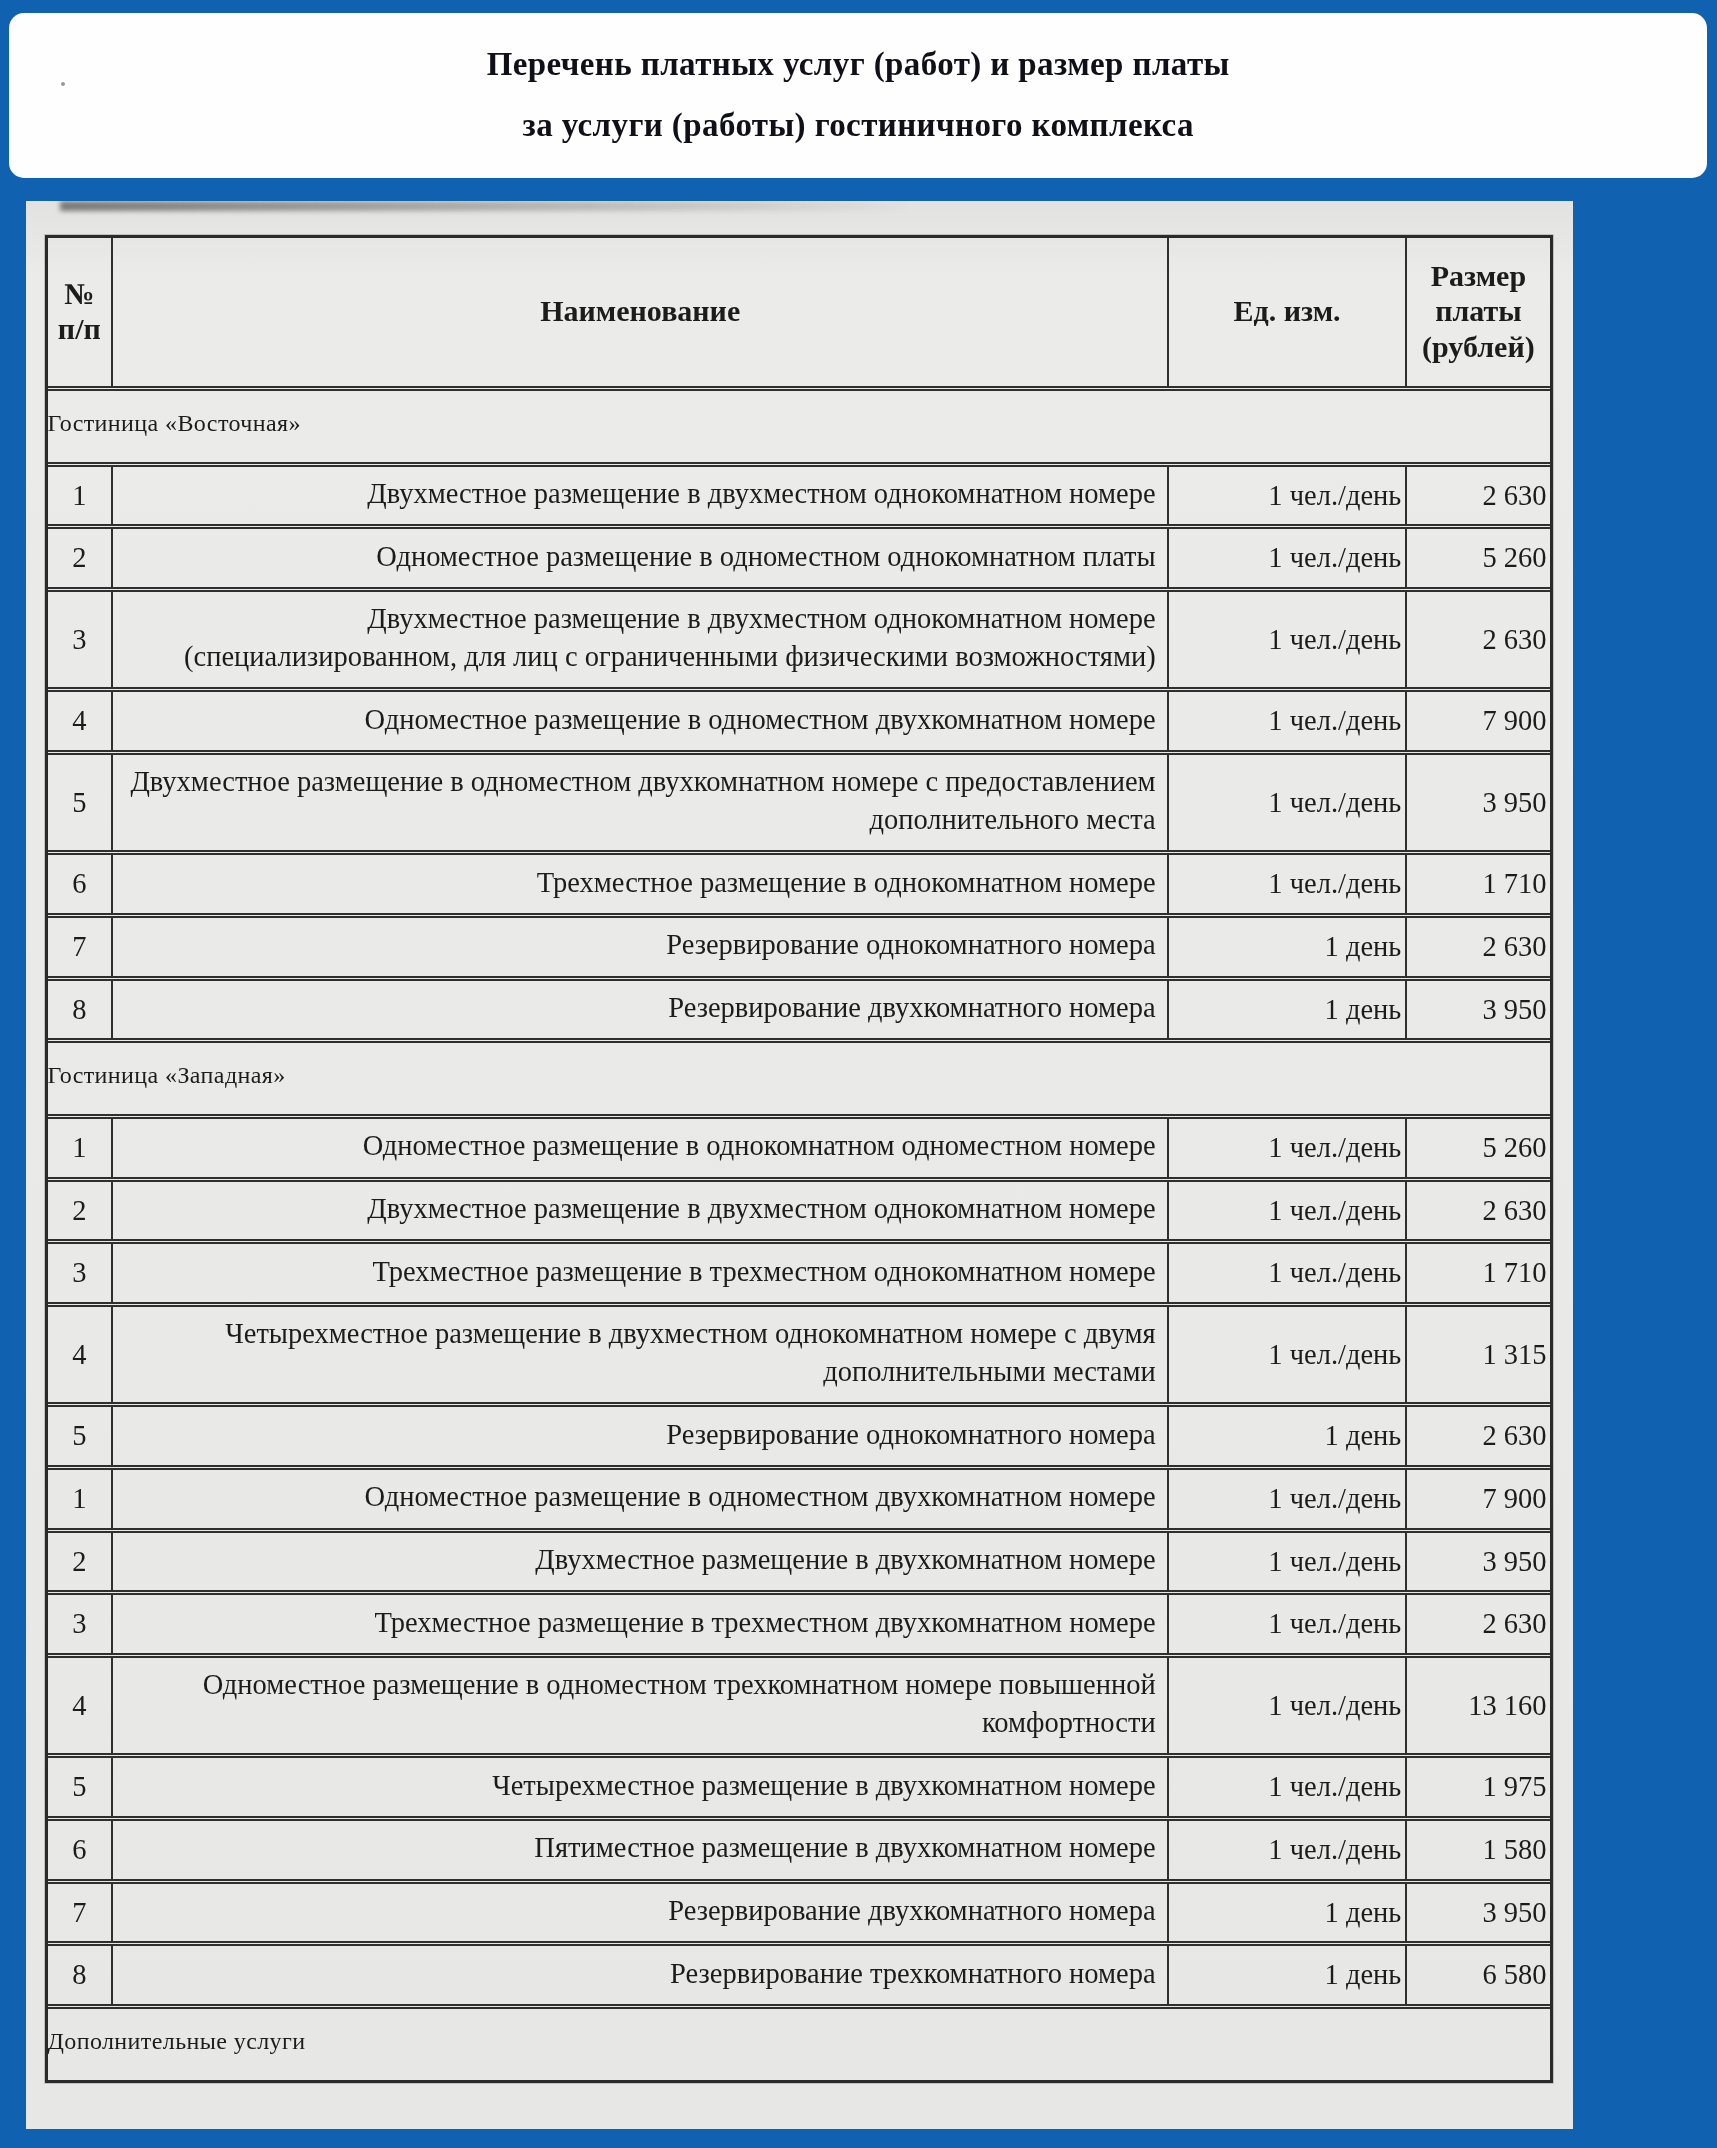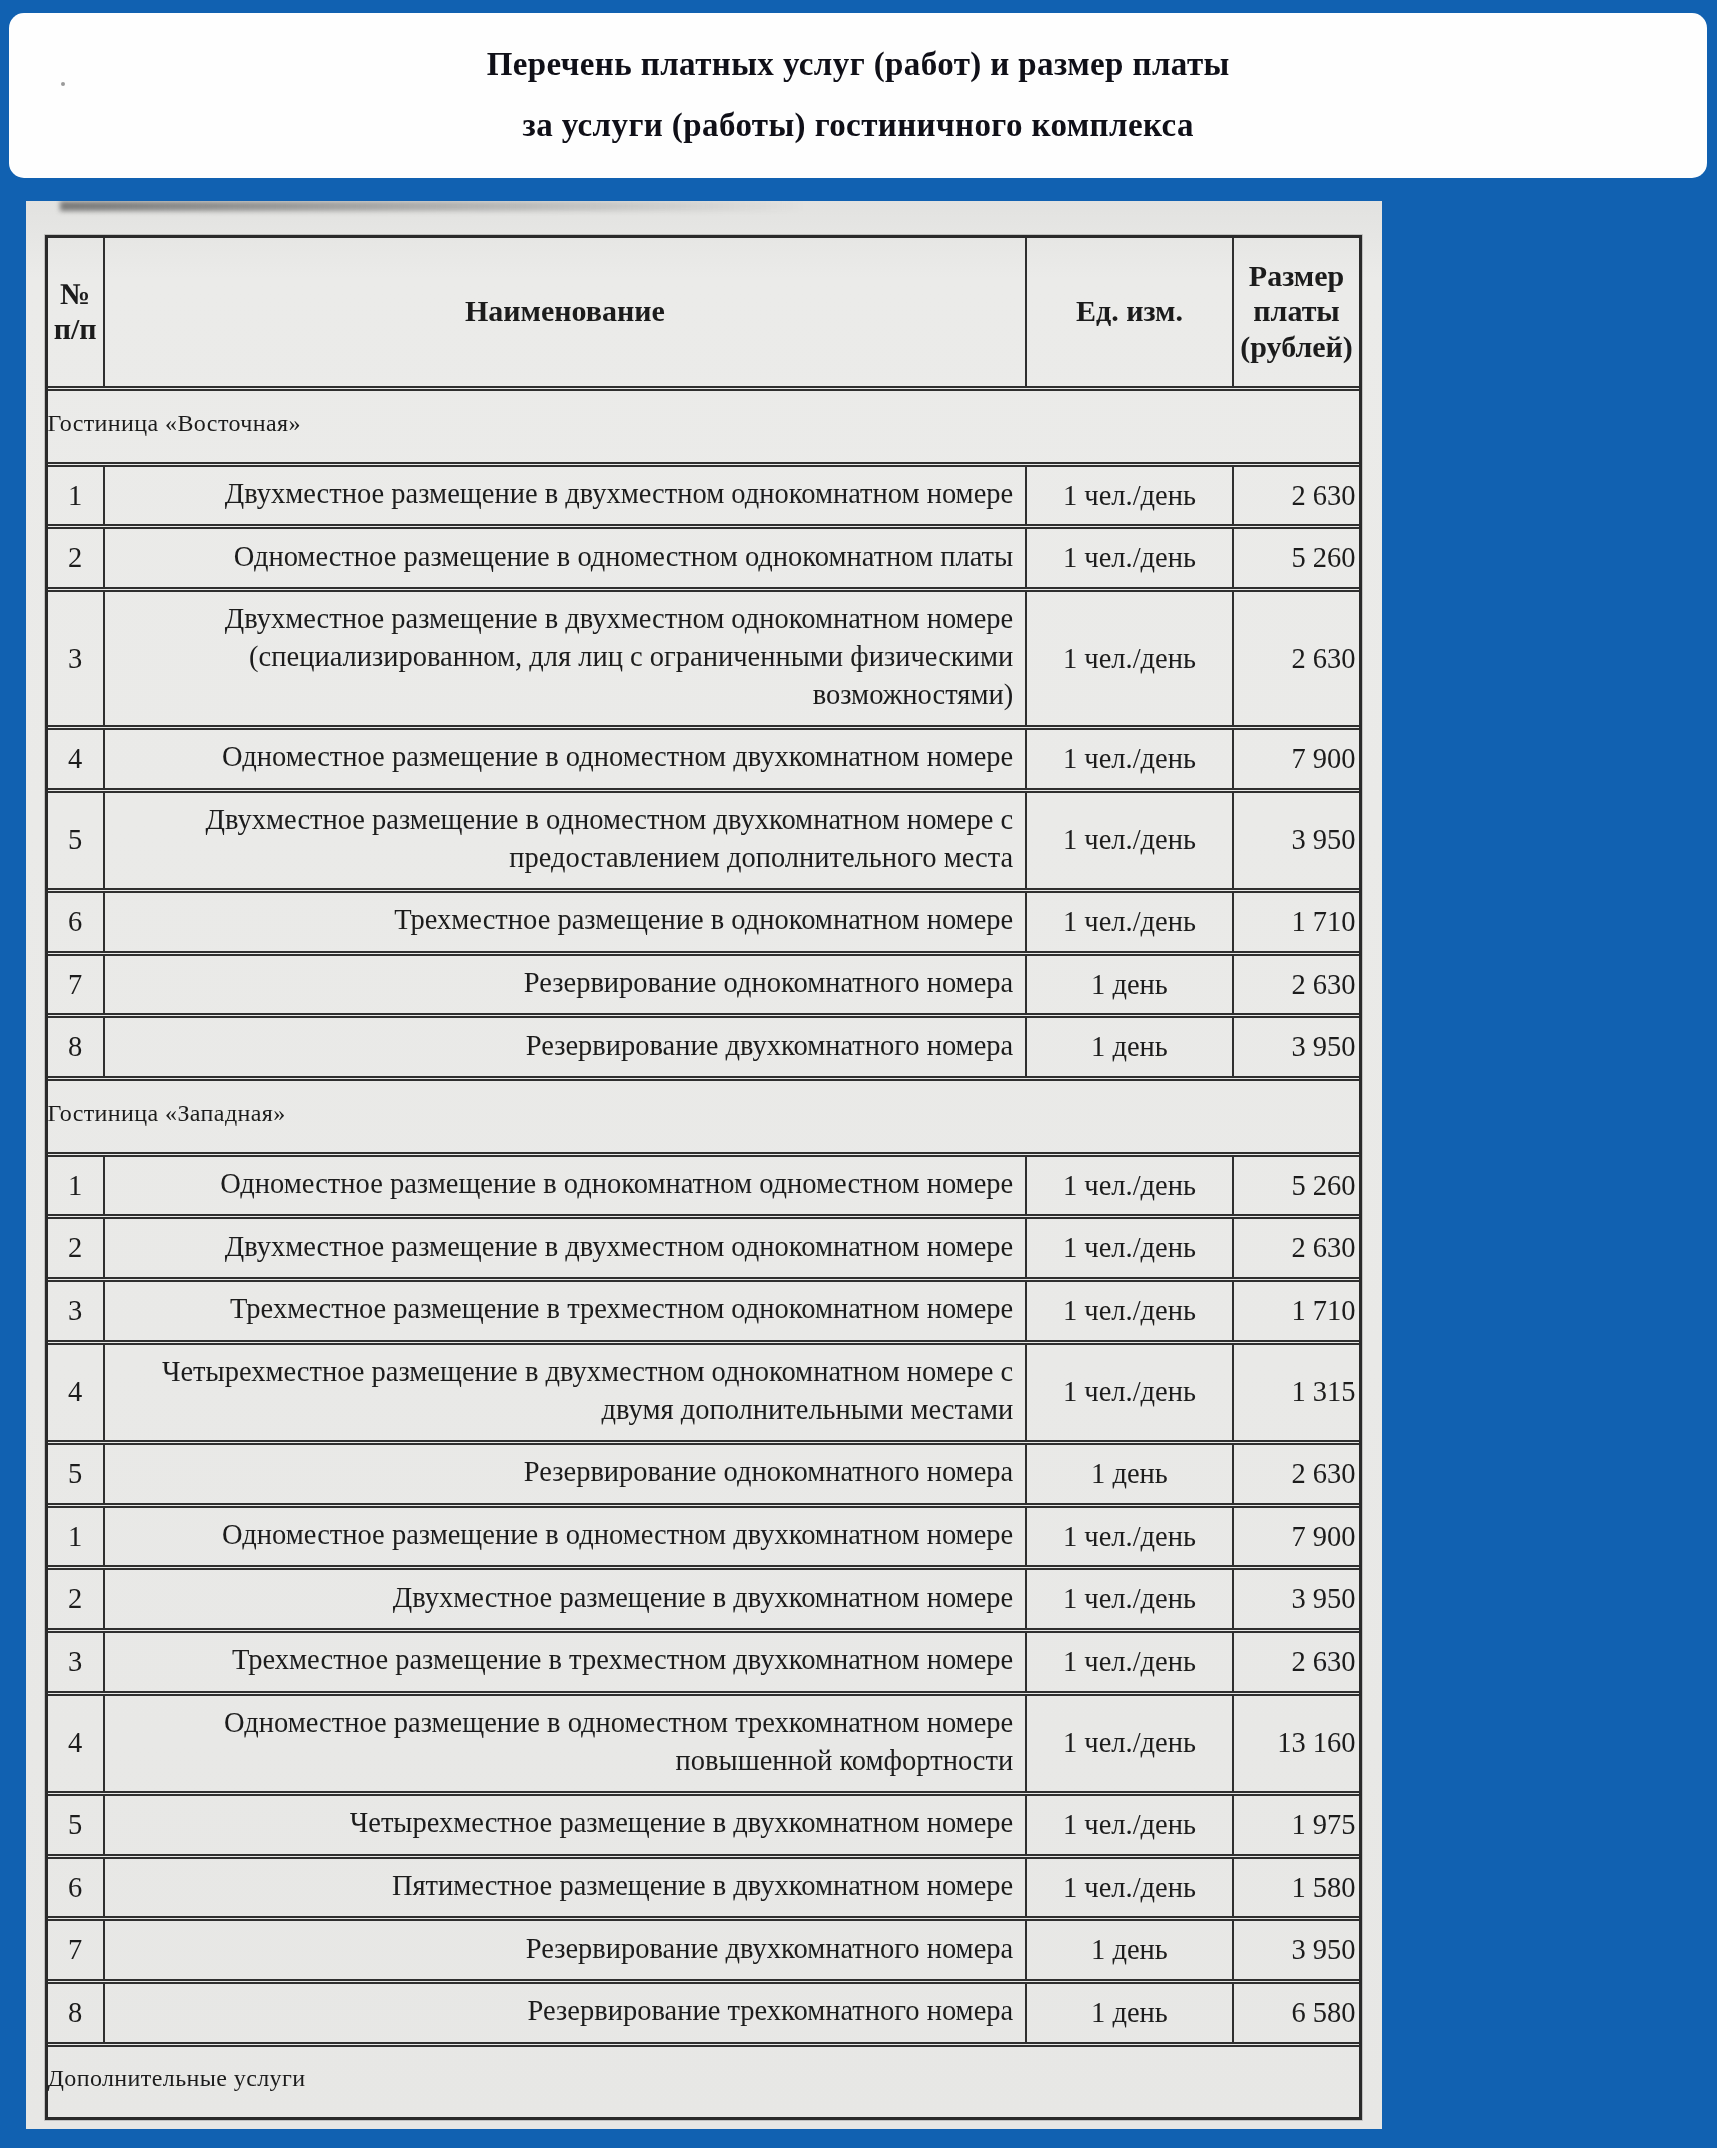--- a/index.html
+++ b/index.html
@@ -46,21 +46,21 @@
     height: 4.2px;
     border-radius: 50%;
     background: #9a9a9a;
   }
 
   
   .paper {
     position: absolute;
     left: 26px;
     top: 201px;
-    width: 1356px;
+    width: 1547px;
     height: 1928px;
     box-sizing: border-box;
     padding: 34px 20px 0 18.5px;
     background: linear-gradient(180deg, #e2e2e0 0%, #ebebe9 4%, #e9e9e7 60%, #e7e7e5 100%);
     overflow: hidden;
   }
   .paper::before {
     content: "";
     position: absolute;
     top: 0;
@@ -119,21 +119,21 @@
   td.cell-num {
     text-align: center;
     border-right: 2.5px solid #2f2f2f;
     padding: 6.7px 1.7px;
   }
   td.cell-name {
     text-align: right;
     padding: 8.4px 11.7px 11.7px 5px;
   }
   td.cell-unit {
-    text-align: center;
+    text-align: right;
     border-left: 2.5px solid #2f2f2f;
     padding: 6.7px 3.4px;
   }
   td.cell-price {
     text-align: right;
     border-left: 2.5px solid #2f2f2f;
     padding: 6.7px 3.4px;
   }
 </style>
 </head>

